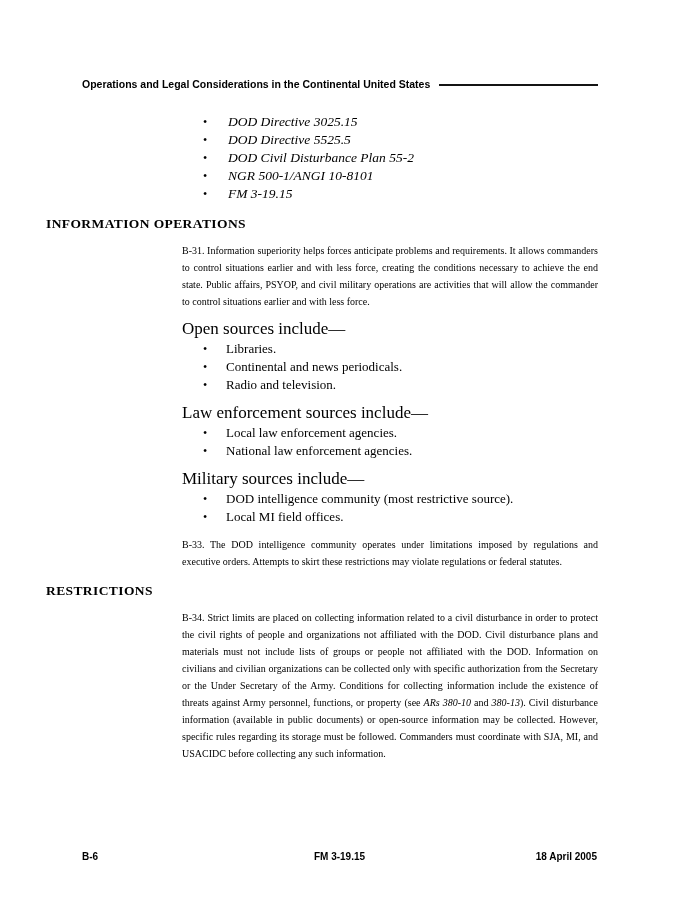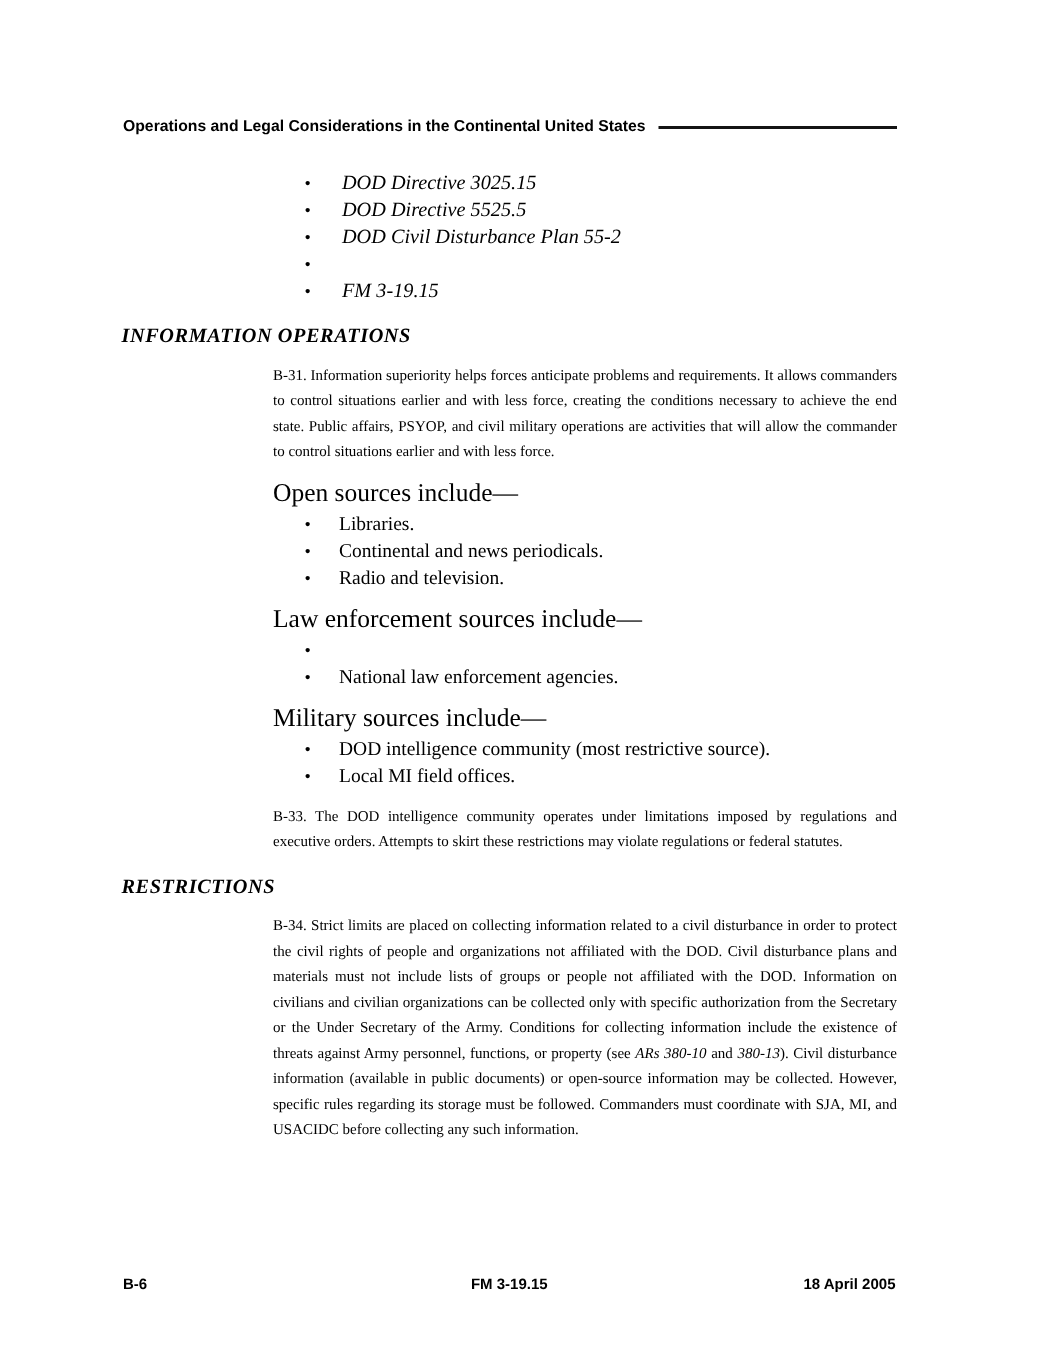--- a/index.html
+++ b/index.html
@@ -46,25 +46,24 @@
     font-size: 13.5px;
   }
   .ref-item { display: flex; line-height: 18px; }
   .ref-item .bullet {
     width: 25px;
     font-style: normal;
     font-size: 12px;
     flex: 0 0 25px;
   }
   .section-heading {
-    margin: 13px 0 0 81px;
+    margin: 13px 0 0 46px;
     font-size: 13.5px;
     font-weight: bold;
     letter-spacing: 0.4px;
-    font-style: italic;
   }
   .para {
     margin: 10px 97px 0 182px;
     font-size: 10px;
     line-height: 17px;
     text-align: justify;
   }
   .lead {
     margin: 10px 97px 0 182px;
     font-size: 17px;
@@ -119,20 +118,21 @@
       <div class="ref-item">
         <span class="bullet">•</span>
         <span>DOD Directive 5525.5</span>
       </div>
       <div class="ref-item">
         <span class="bullet">•</span>
         <span>DOD Civil Disturbance Plan 55-2</span>
       </div>
       <div class="ref-item">
         <span class="bullet">•</span>
+        <span>NGR 500-1/ANGI 10-8101</span>
       </div>
       <div class="ref-item">
         <span class="bullet">•</span>
         <span>FM 3-19.15</span>
       </div>
     </div>
 
     <div class="section-heading">INFORMATION OPERATIONS</div>
 
     <div class="para">B-31. Information superiority helps forces anticipate problems and requirements. It allows commanders to control situations earlier and with less force, creating the conditions necessary to achieve the end state. Public affairs, PSYOP, and civil military operations are activities that will allow the commander to control situations earlier and with less force.</div>
@@ -151,20 +151,21 @@
       <div class="sub-item">
         <span class="bullet">•</span>
         <span>Radio and television.</span>
       </div>
     </div>
 
     <div class="lead">Law enforcement sources include—</div>
     <div class="sub-list">
       <div class="sub-item">
         <span class="bullet">•</span>
+        <span>Local law enforcement agencies.</span>
       </div>
       <div class="sub-item">
         <span class="bullet">•</span>
         <span>National law enforcement agencies.</span>
       </div>
     </div>
 
     <div class="lead">Military sources include—</div>
     <div class="sub-list">
       <div class="sub-item">

